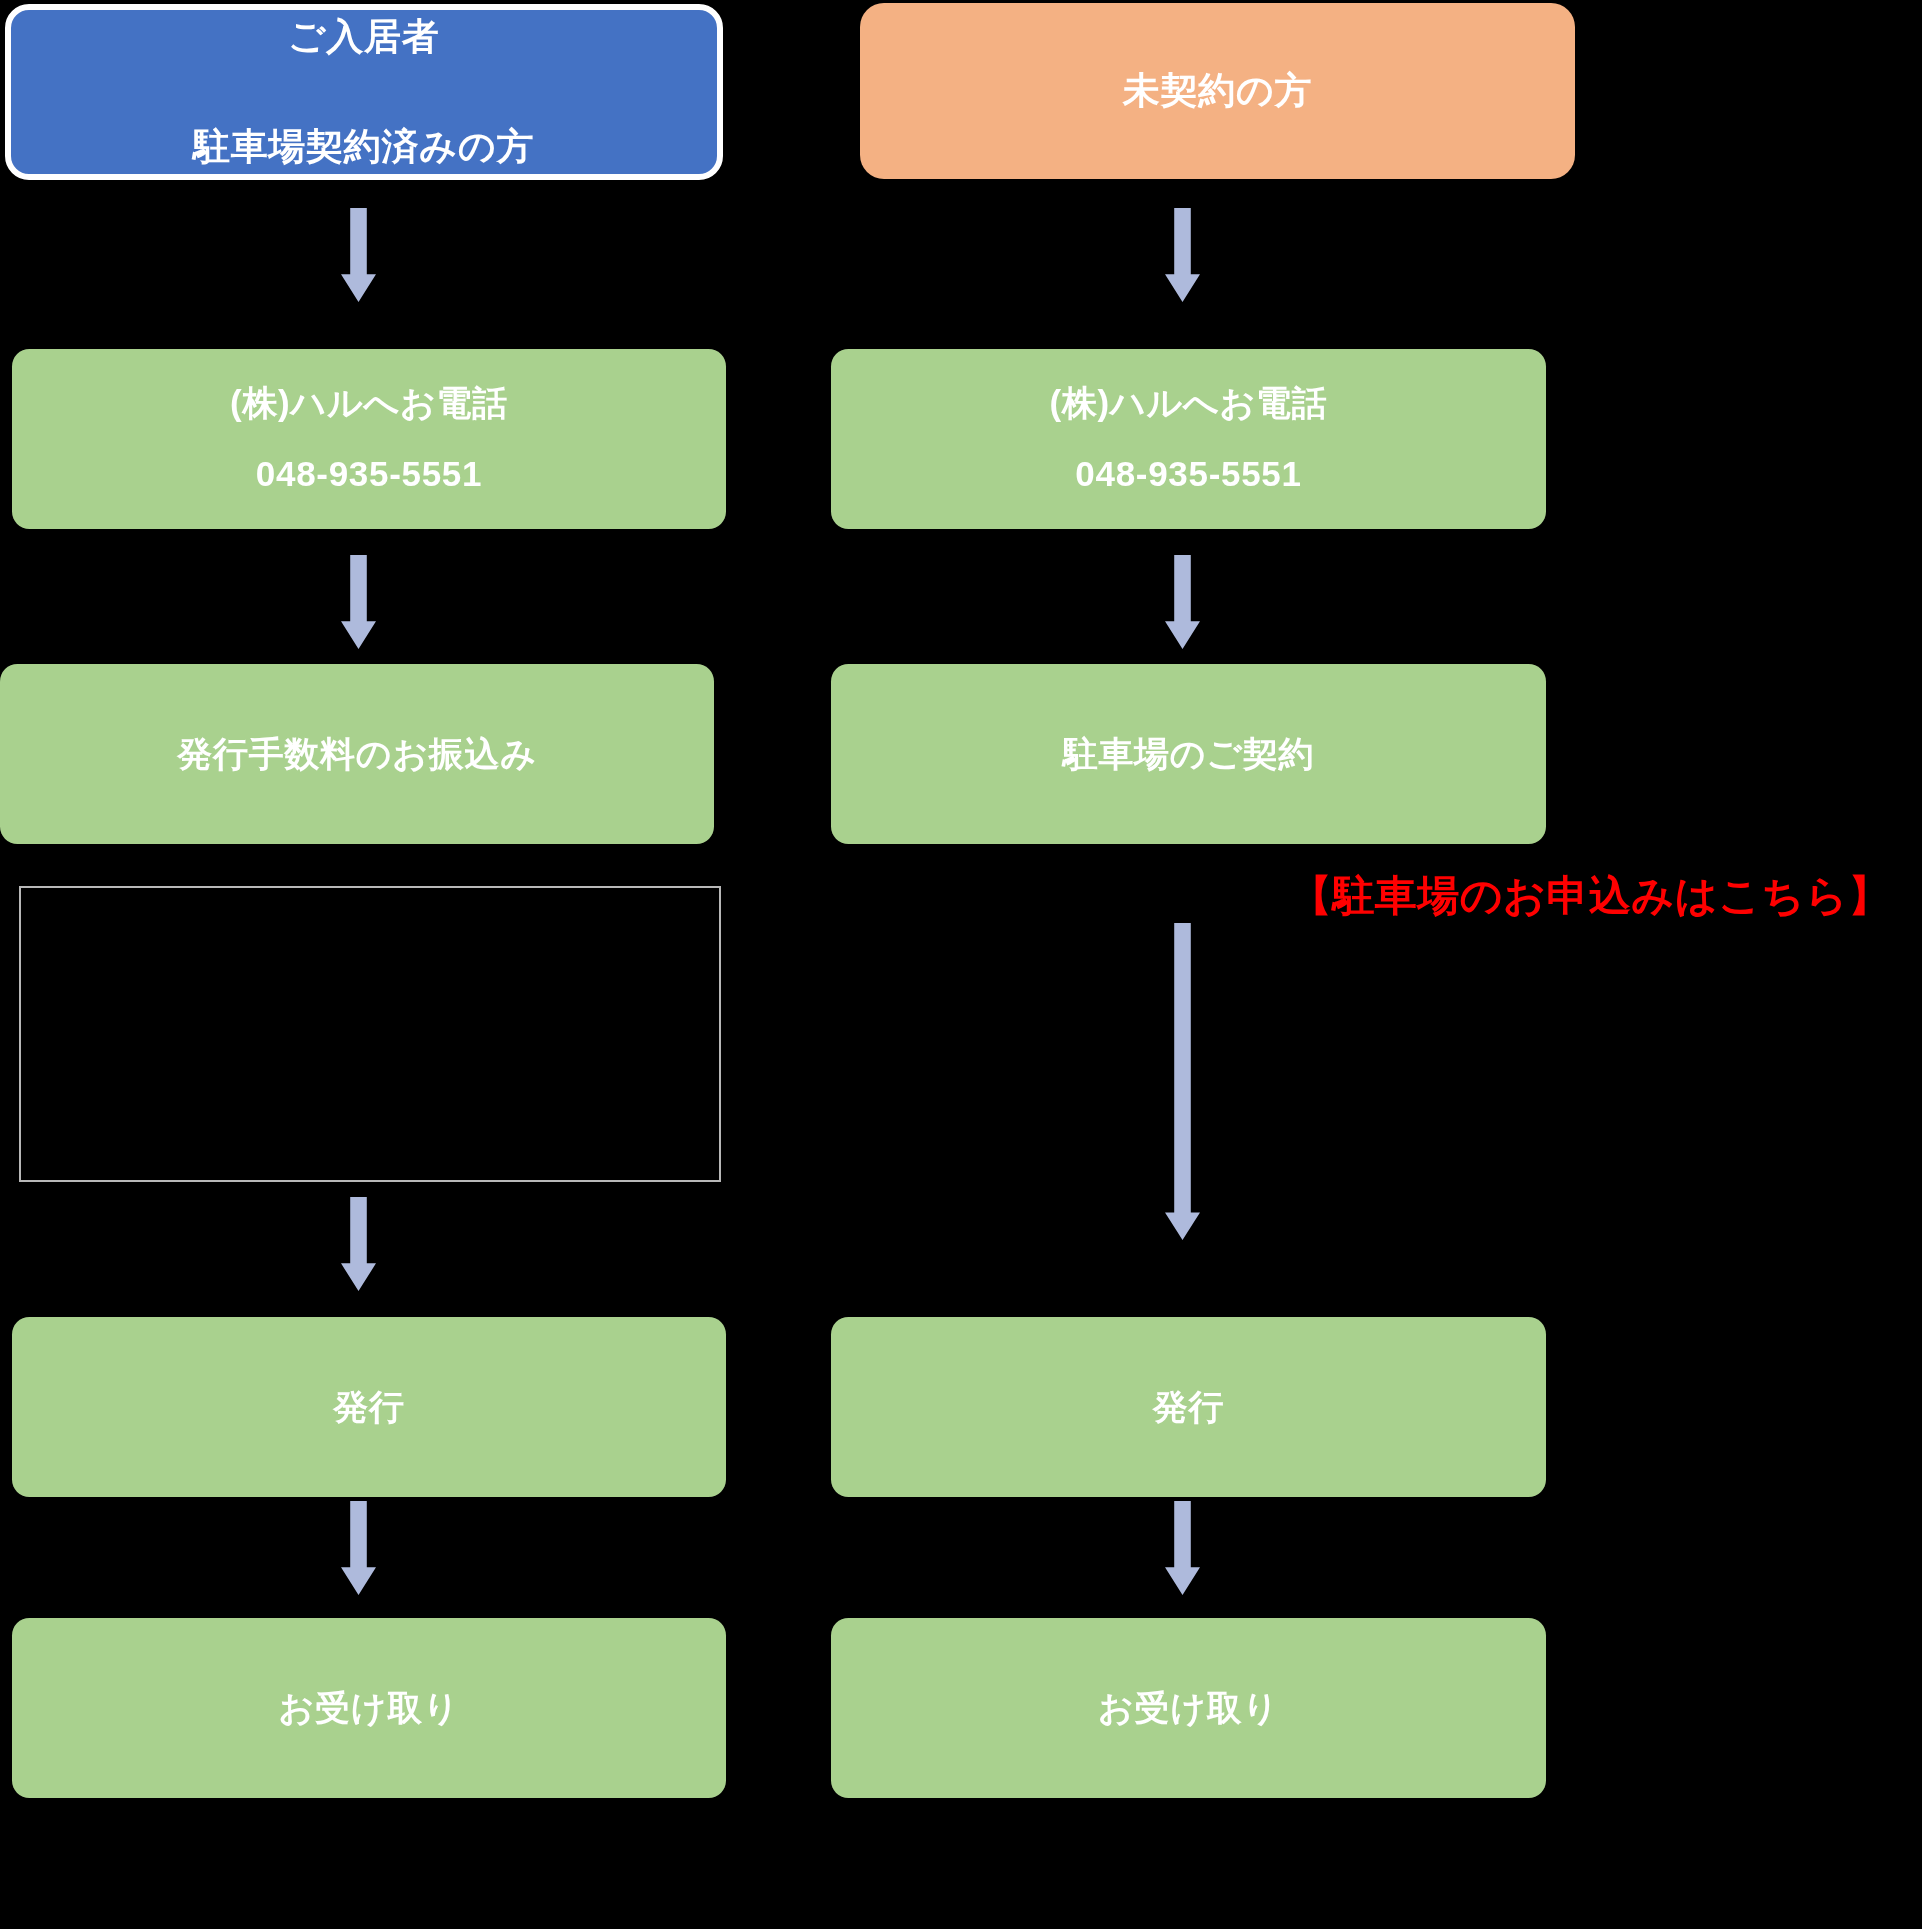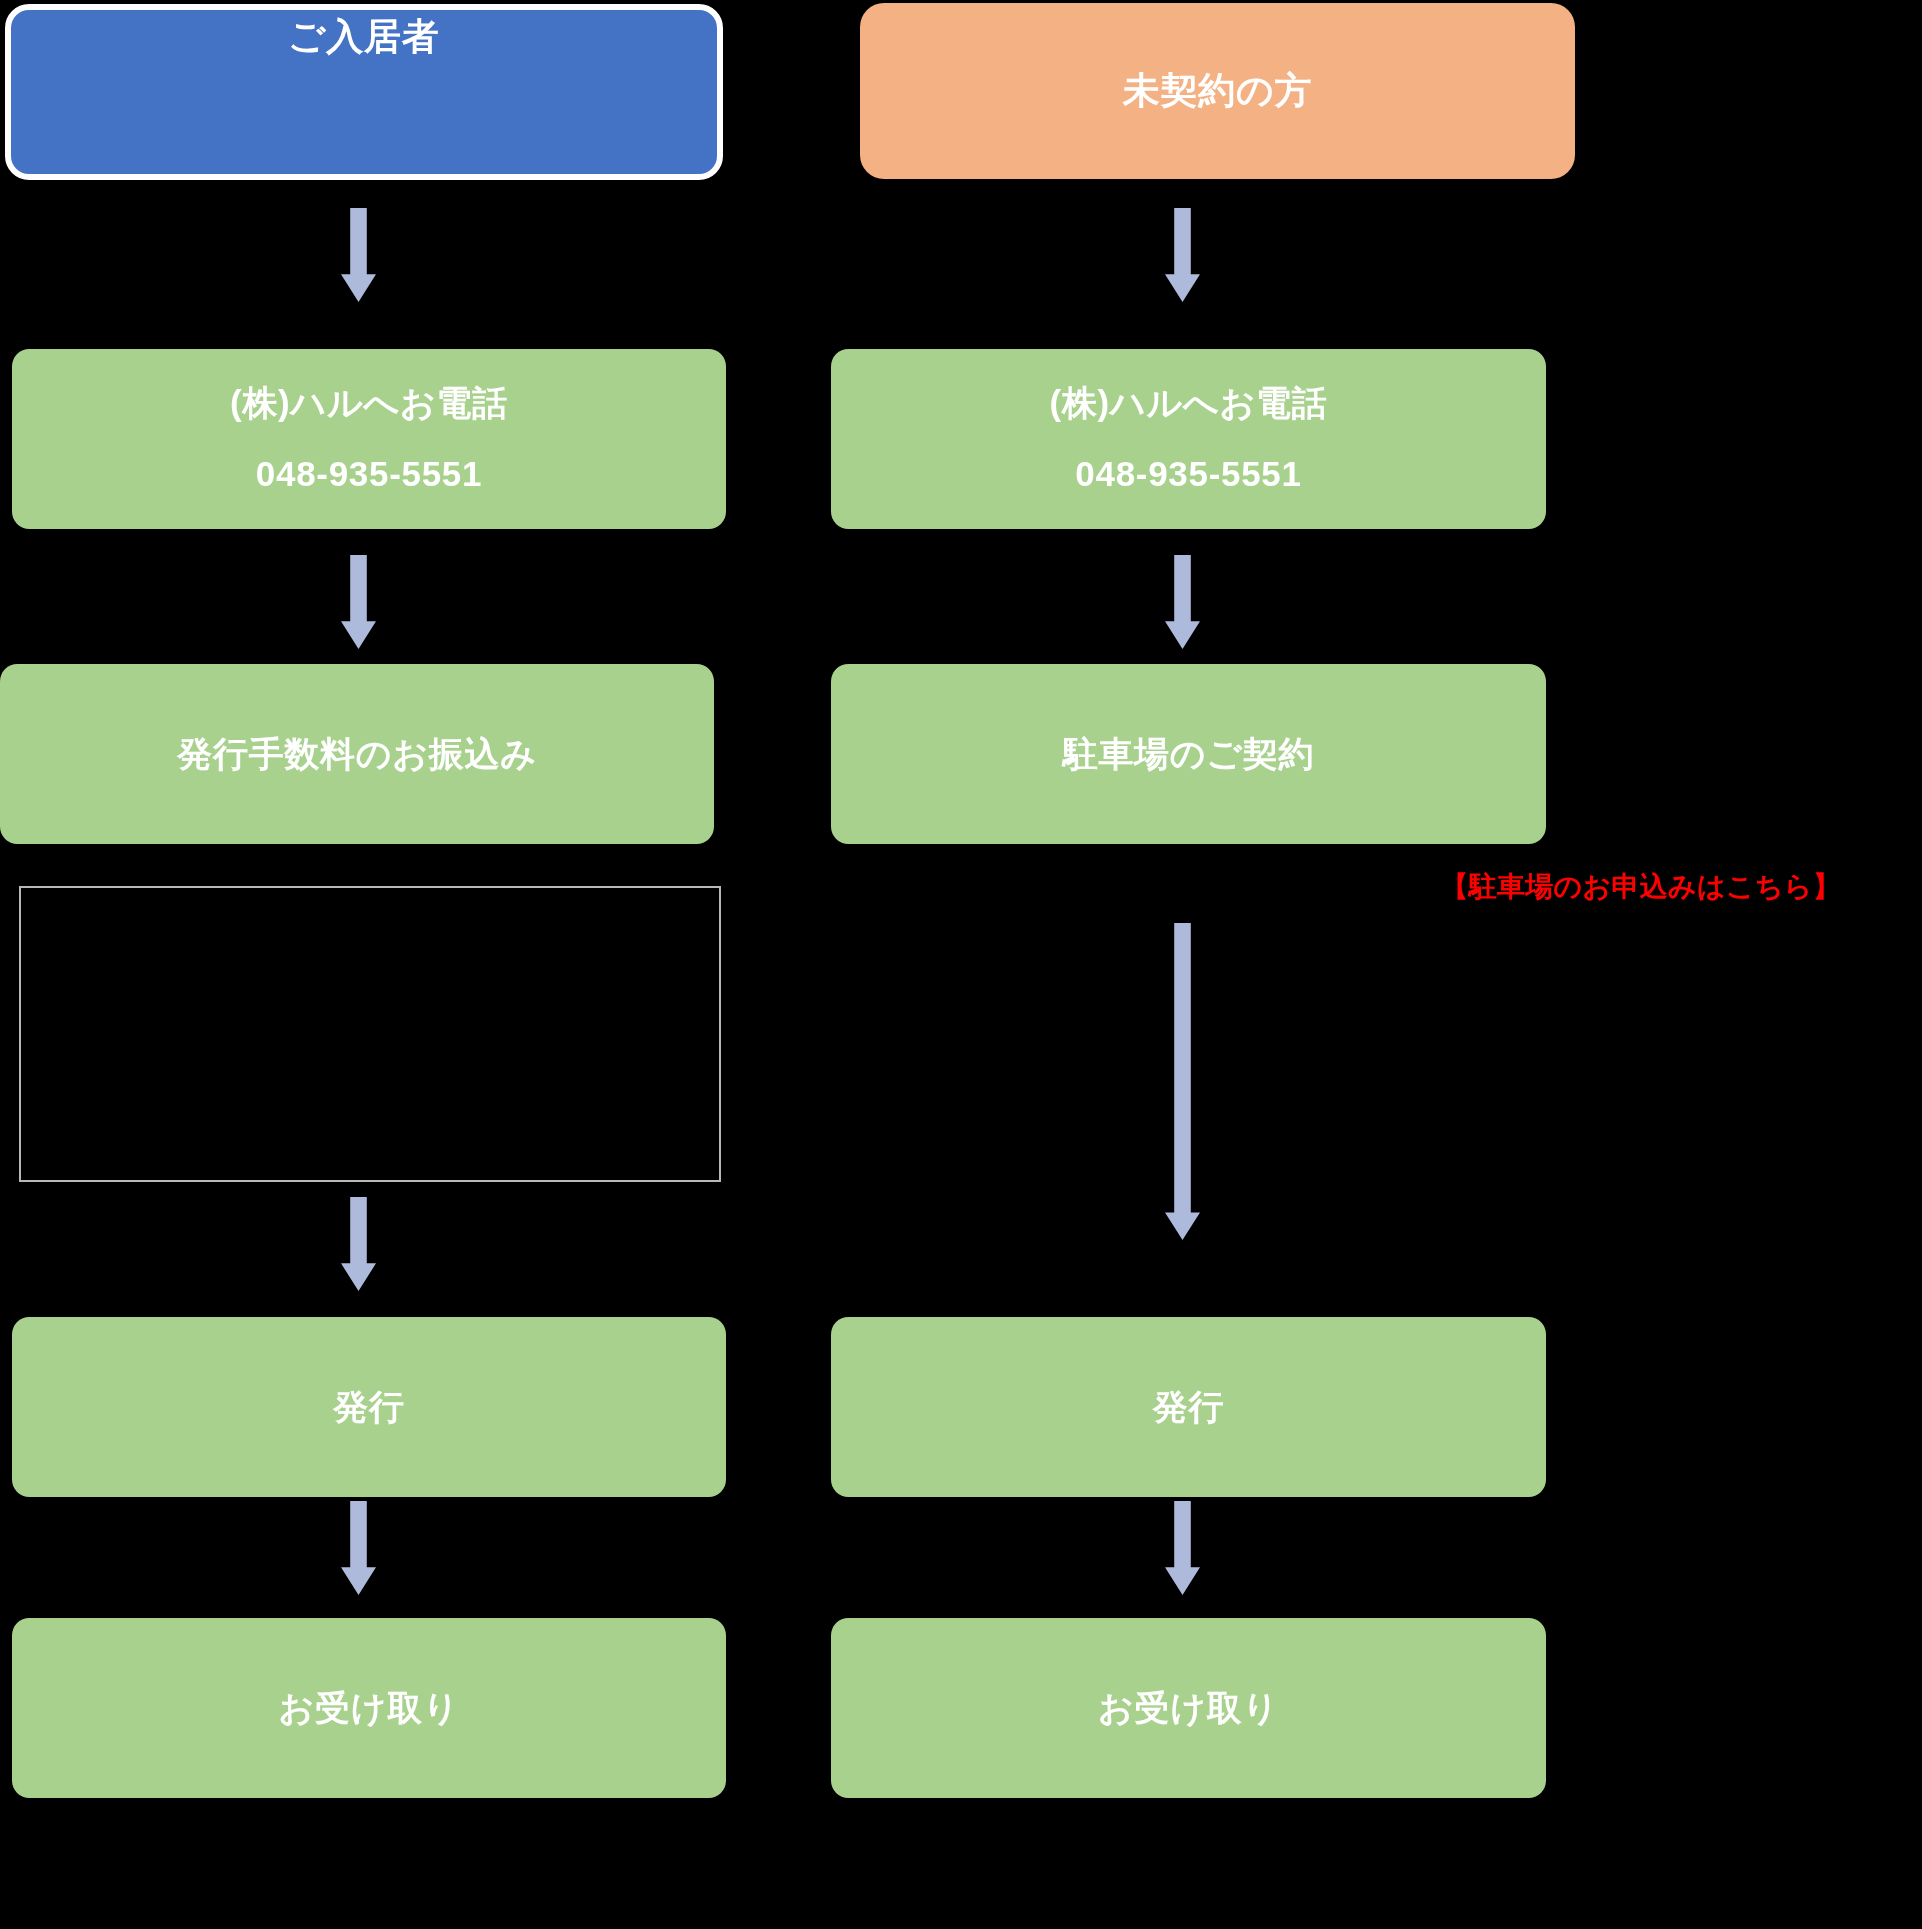--- a/index.html
+++ b/index.html
@@ -75,33 +75,34 @@
     box-sizing: border-box;
     background: #000000;
     border: 2.8px solid #b8b8b8;
   }
 
   
   .red-caption {
     position: absolute;
     color: #FF0000;
     font-weight: 700;
-    font-size: 28px;
+    font-size: 42px;
     white-space: nowrap;
     letter-spacing: 0.01em;
     text-align: right;
   }
 </style>
 </head>
 <body>
 
 <div id="stage">
 
   <div class="node header-blue" style="left:4.6px; top:3.7px; width:718px; height:176px;justify-content:space-between;">
     <span class="line">ご入居者</span>
+    <span class="line">駐車場契約済みの方</span>
   </div>
 
   <div class="arrow" style="left:341px; top:208px; width:35px; height:94px;">
     <svg viewBox="0 0 38 102" preserveAspectRatio="none" aria-hidden="true">
       <polygon points="10,0 28,0 28,72 38,72 19,102 0,72 10,72" fill="#AEBADC"></polygon>
     </svg>
   </div>
 
   <div class="node green" style="left:12px; top:349px; width:714px; height:180px;">
     <span class="line">(株)ハルへお電話</span>

